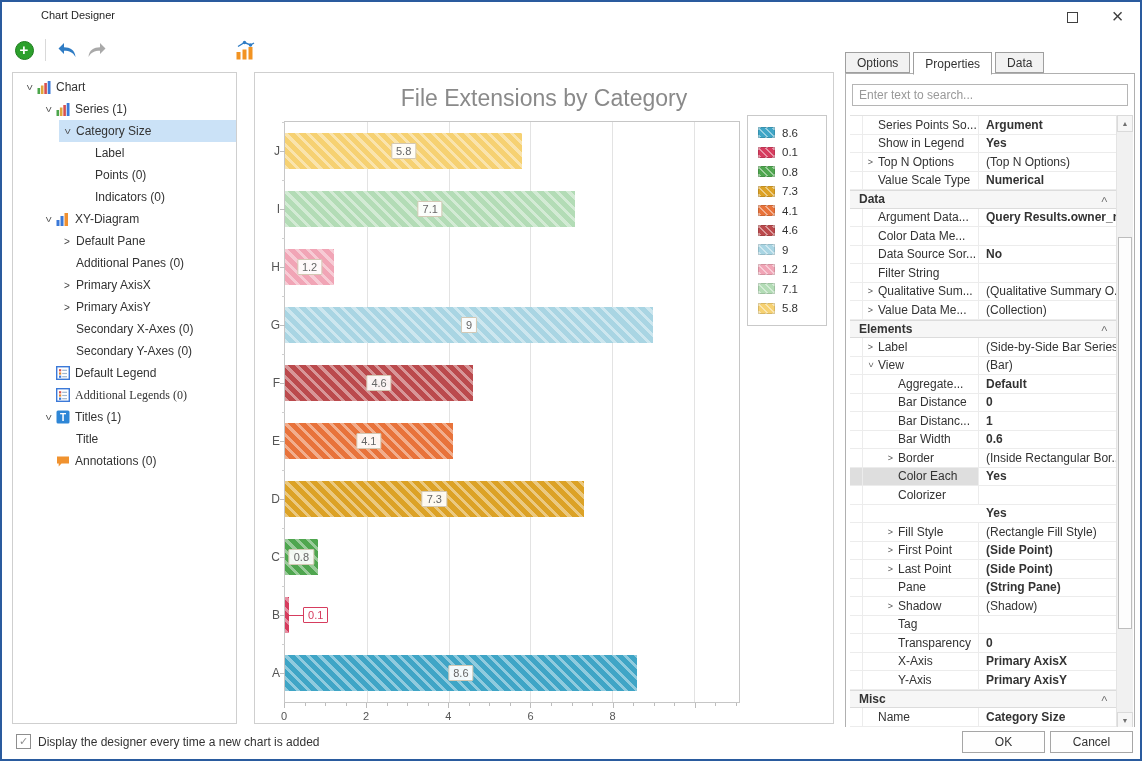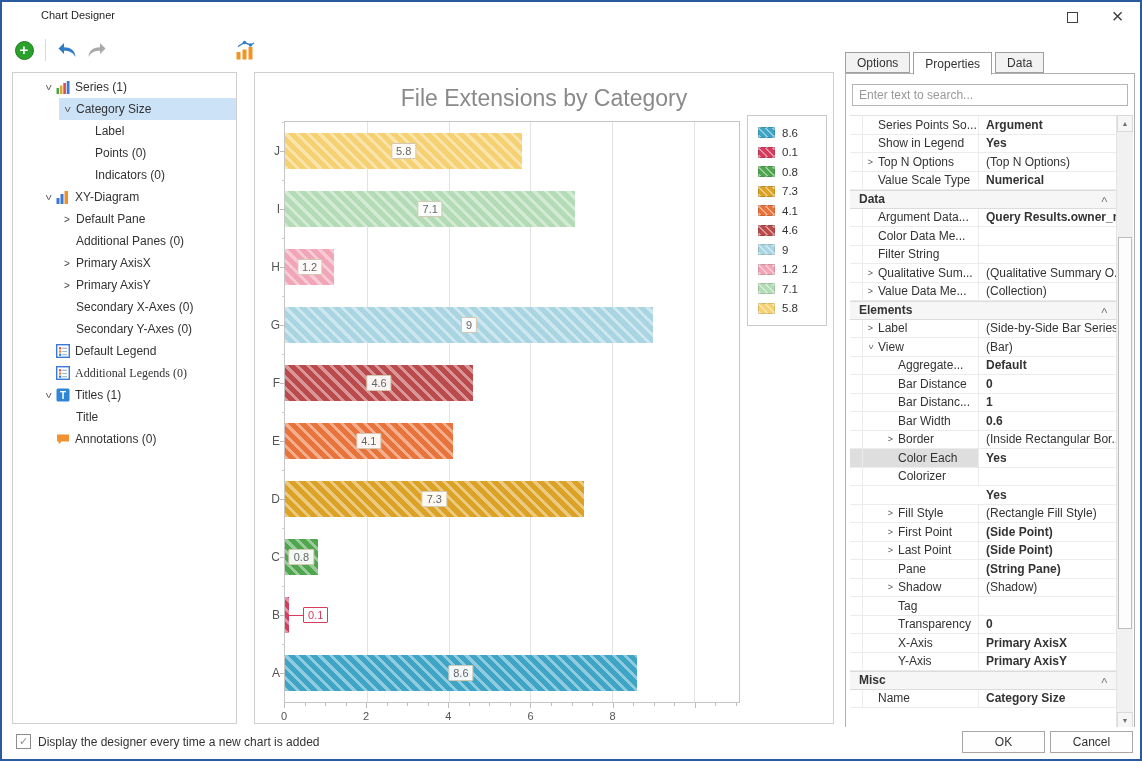--- a/index.html
+++ b/index.html
@@ -135,20 +135,34 @@
         <rect x="7.5" y="9.5" width="4" height="10" fill="#f29322"></rect>
         <rect x="13.5" y="7" width="4" height="12.5" fill="#f29322"></rect>
         <polyline points="3,6.5 9.5,2.5 15.5,5 19,3" fill="none" stroke="#2f7cc4" stroke-width="1.4"></polyline>
         <circle cx="9.5" cy="2.5" r="1.7" fill="#2f7cc4"></circle>
         <circle cx="15.5" cy="5" r="1.7" fill="#2f7cc4"></circle>
       </svg>
     </button>
   </div>
 
   <div class="tree-panel">
+      <div class="tree-row" style="padding-left: 8px;">
+        <div class="hl">
+          <span class="tree-arrow expanded">&gt;</span>
+          <span class="ticon">
+            <svg width="14" height="14" viewBox="0 0 14 14">
+              <rect x="0.5" y="8" width="2.6" height="6" fill="#4ca64c"></rect>
+              <rect x="3.9" y="5.5" width="2.6" height="8.5" fill="#e2a53a"></rect>
+              <rect x="7.3" y="3" width="2.6" height="11" fill="#d65050"></rect>
+              <rect x="10.7" y="1" width="2.8" height="13" fill="#3b79d8"></rect>
+            </svg>
+          </span>
+          <span class="tree-label">Chart</span>
+        </div>
+      </div>
       <div class="tree-row" style="padding-left: 27px;">
         <div class="hl">
           <span class="tree-arrow expanded">&gt;</span>
           <span class="ticon">
             <svg width="14" height="14" viewBox="0 0 14 14">
               <rect x="0.5" y="8" width="2.6" height="6" fill="#4ca64c"></rect>
               <rect x="3.9" y="5.5" width="2.6" height="8.5" fill="#e2a53a"></rect>
               <rect x="7.3" y="3" width="2.6" height="11" fill="#d65050"></rect>
               <rect x="10.7" y="1" width="2.8" height="13" fill="#3b79d8"></rect>
             </svg>
@@ -507,20 +521,28 @@
             <div class="pg-namecell" style="padding-left: 0px;">
               <span class="pg-arrow"></span>
               <span>Color Data Me...</span>
             </div>
             <div class="pg-valuecell"></div>
           </div>
           <div class="pg-row">
             <div class="pg-gutter"></div>
             <div class="pg-namecell" style="padding-left: 0px;">
               <span class="pg-arrow"></span>
+              <span>Data Source Sor...</span>
+            </div>
+            <div class="pg-valuecell bold">No</div>
+          </div>
+          <div class="pg-row">
+            <div class="pg-gutter"></div>
+            <div class="pg-namecell" style="padding-left: 0px;">
+              <span class="pg-arrow"></span>
               <span>Filter String</span>
             </div>
             <div class="pg-valuecell"></div>
           </div>
           <div class="pg-row">
             <div class="pg-gutter"></div>
             <div class="pg-namecell" style="padding-left: 0px;">
               <span class="pg-arrow">&gt;</span>
               <span>Qualitative Sum...</span>
             </div>

